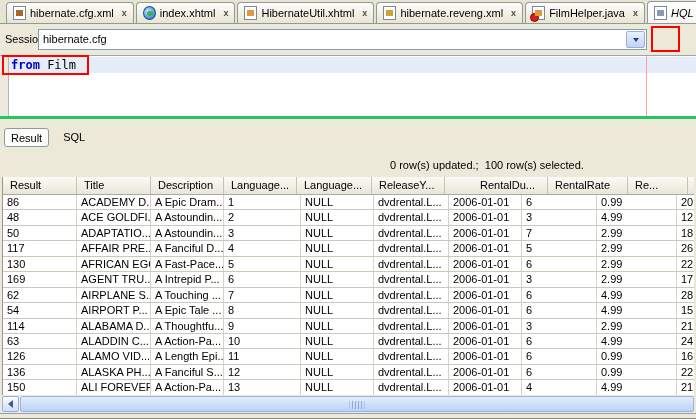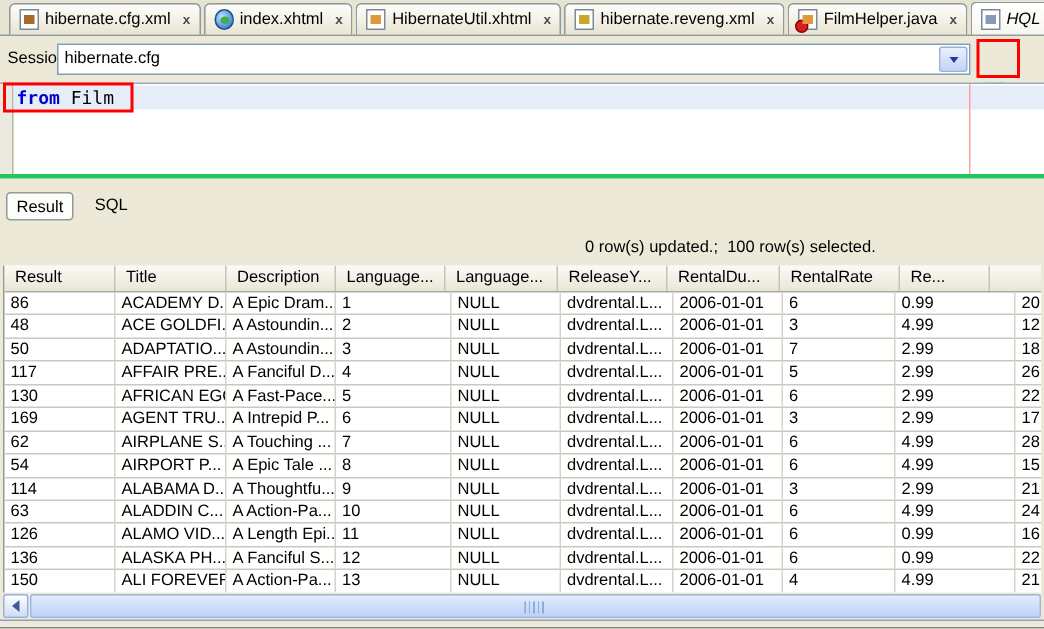--- a/index.html
+++ b/index.html
@@ -154,21 +154,21 @@
   <div class="status">0 row(s) updated.;  100 row(s) selected.</div>
 
   <div class="tablewrap">
     <div class="thead" id="thead">
         <div class="hcell" style="width: 74px;">Result</div>
         <div class="hcell" style="width: 74px;">Title</div>
         <div class="hcell" style="width: 73px;">Description</div>
         <div class="hcell" style="width: 73px;">Language...</div>
         <div class="hcell" style="width: 75px;">Language...</div>
         <div class="hcell" style="width: 73px;">ReleaseY...</div>
-        <div class="hcell" style="width: 75px;">RentalDu...</div>
+        <div class="hcell" style="width: 75px; margin-left: 28px;">RentalDu...</div>
         <div class="hcell" style="width: 80px;">RentalRate</div>
         <div class="hcell" style="width: 60px;">Re...</div>
       </div>
     <div id="tbody">
         <div class="trow">
           <div class="tcell" style="width: 74px;">86</div>
           <div class="tcell" style="width: 74px;">ACADEMY D...</div>
           <div class="tcell" style="width: 73px;">A Epic Dram...</div>
           <div class="tcell" style="width: 77px;">1</div>
           <div class="tcell" style="width: 73px;">NULL</div>

